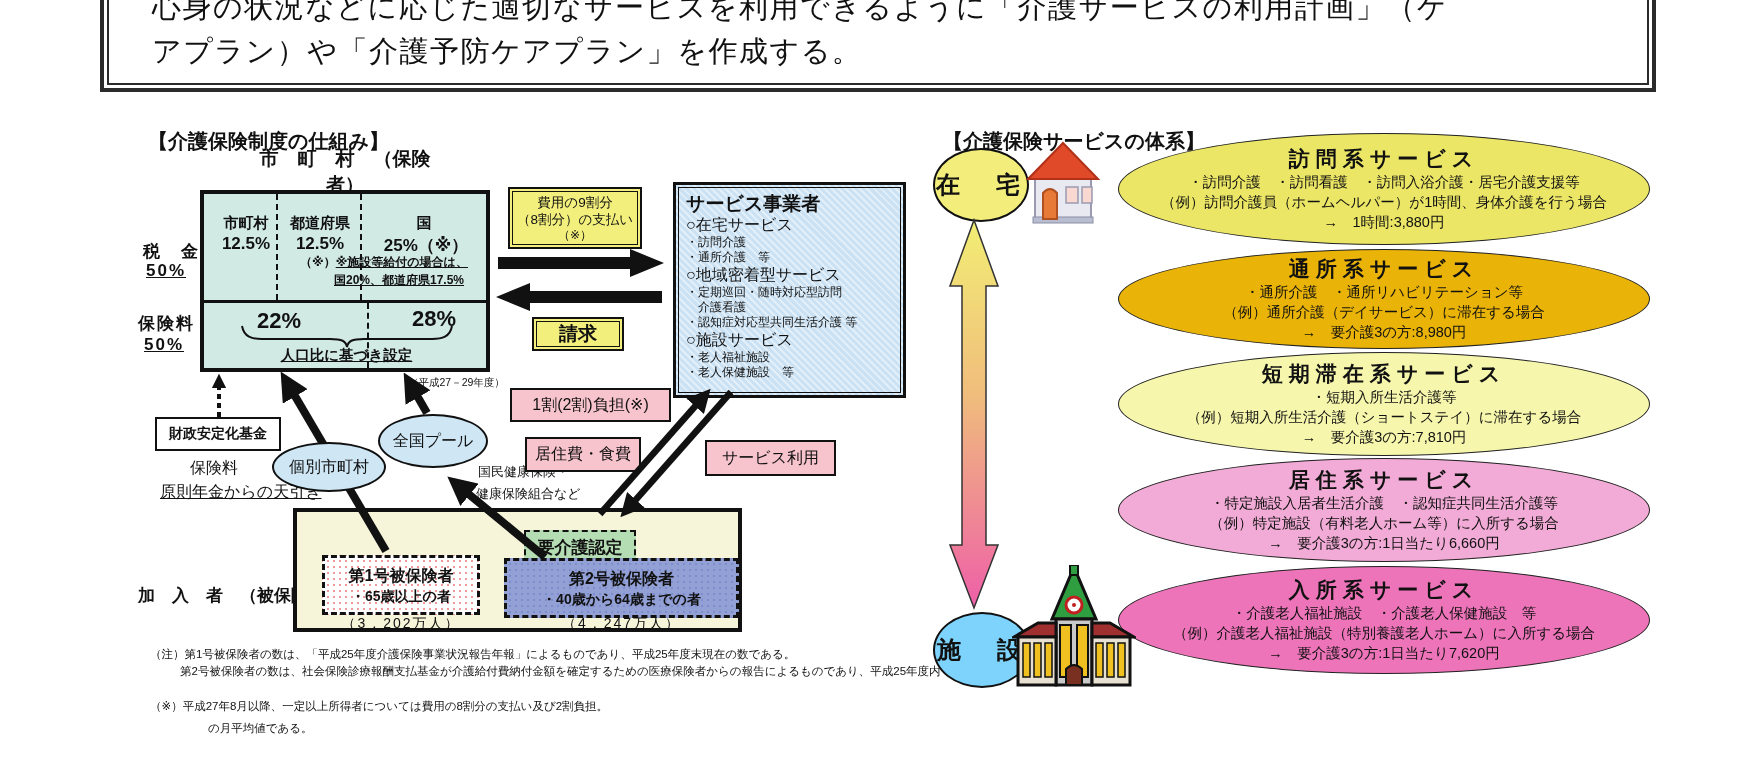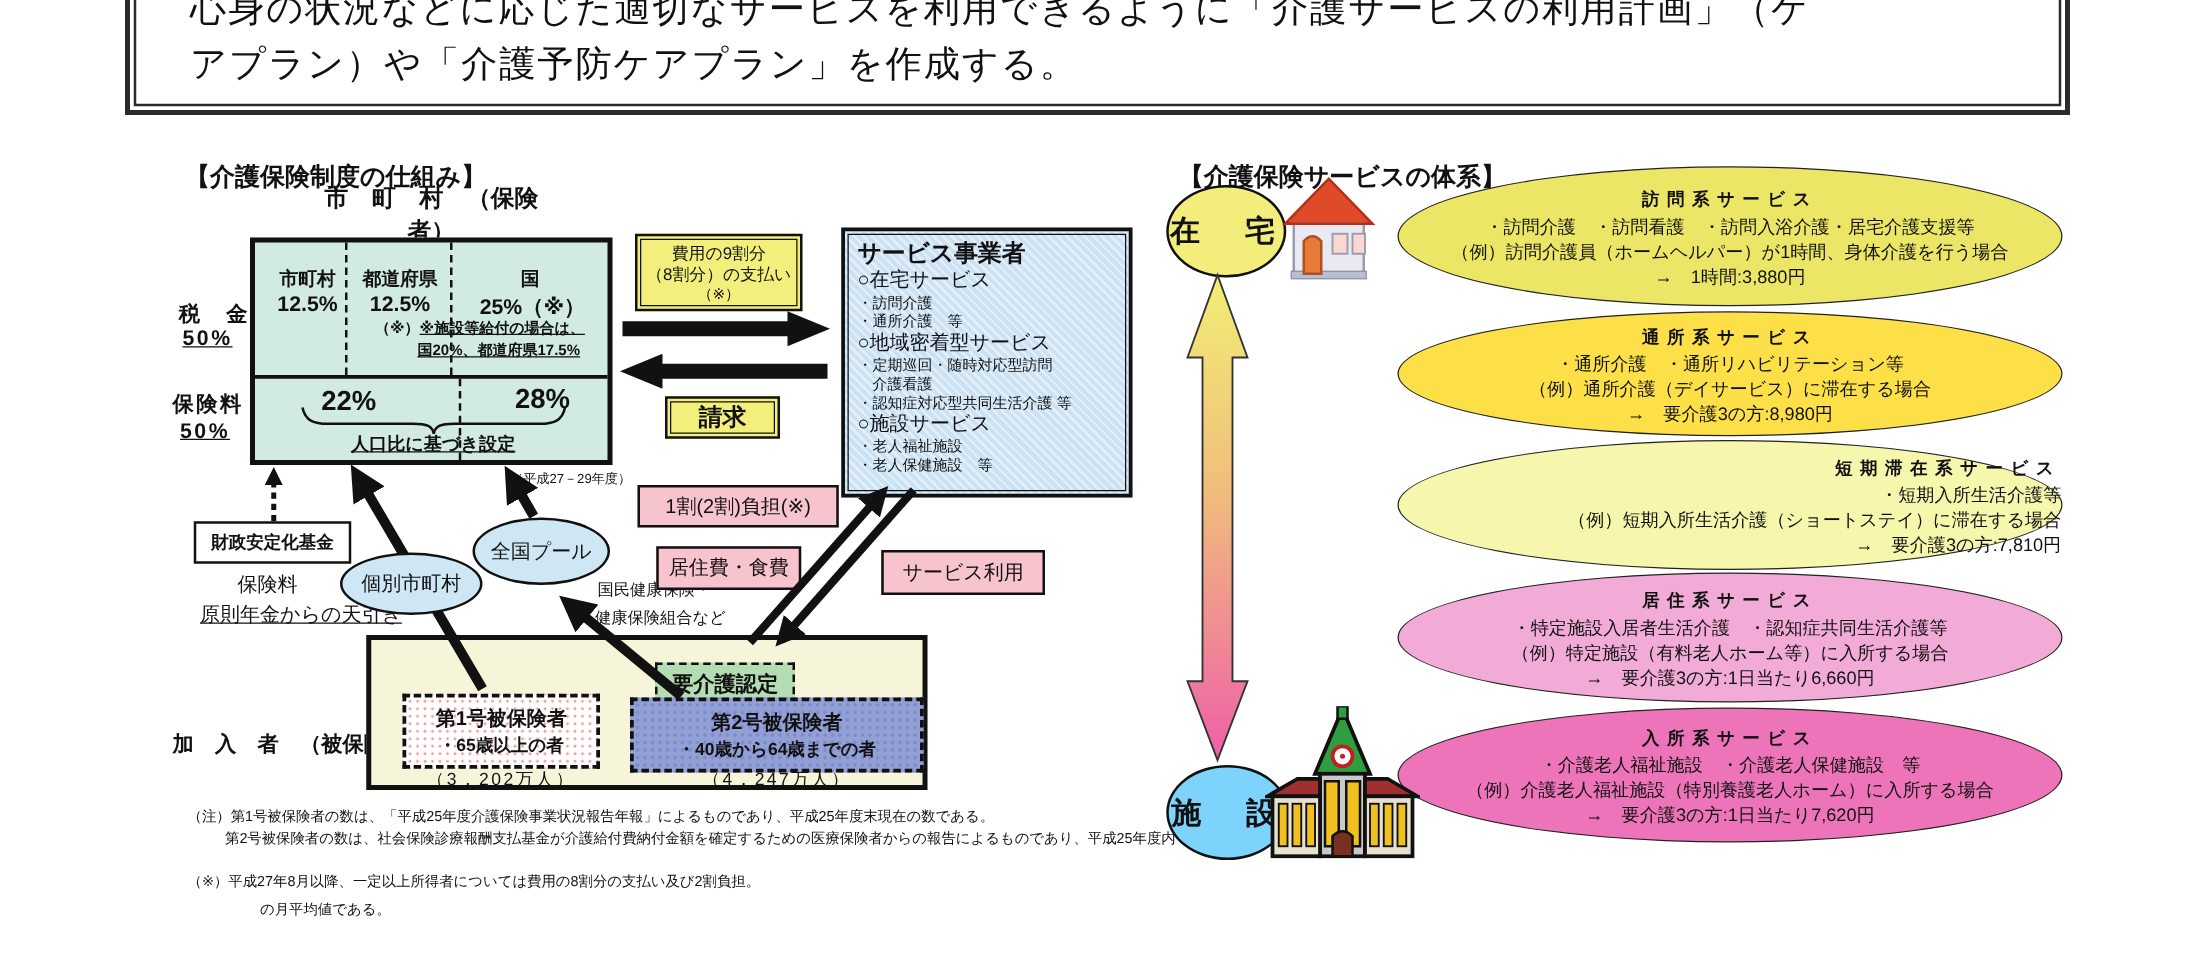--- a/index.html
+++ b/index.html
@@ -47,24 +47,24 @@
         border:3px dashed #111;z-index:12;}
   .cat2{background-color:#93a0d6;background-image:radial-gradient(#7d8ccb 1.2px,rgba(0,0,0,0) 1.5px);background-size:6px 6px;
         border:3px dashed #111;z-index:12;}
   .cat-t{font-size:16px;font-weight:bold;line-height:22px;}
   .cat-d{font-size:14px;font-weight:bold;line-height:19px;}
   .cnt{font-size:14px;letter-spacing:2px;z-index:12;}
   .notes{font-size:11.5px;line-height:17.5px;z-index:6;}
   
   .bigell{border:2px solid #111;border-radius:50%;z-index:10;font-size:24px;font-weight:bold;letter-spacing:6px;}
   .svc{left:1118px;width:532px;border:1.6px solid #222;border-radius:50%;z-index:10;box-sizing:border-box;}
-  .svc-t{font-size:14px;font-weight:bold;letter-spacing:6px;line-height:26px;}
+  .svc-t{font-size:21px;font-weight:bold;letter-spacing:6px;line-height:26px;}
   .svc-l{font-size:14.5px;line-height:20px;font-weight:500;}
   .svc1{background:#ebe665;}
-  .svc2{background:#fde047;}
+  .svc2{background:#eab308;}
   .svc3{background:#f6f6ac;}
   .svc4{background:#f2abd6;}
   .svc5{background:#ee74ba;}
   .overlay{position:absolute;left:0;top:0;z-index:20;pointer-events:none;}
   .icons{position:absolute;z-index:12;}
   .small-note{font-size:13px;line-height:20px;z-index:6;}
 </style>
 </head>
 <body>
 
@@ -202,21 +202,21 @@
     <div class="svc-l">・訪問介護　・訪問看護　・訪問入浴介護・居宅介護支援等</div>
     <div class="svc-l">（例）訪問介護員（ホームヘルパー）が1時間、身体介護を行う場合</div>
     <div class="svc-l">→　1時間:3,880円</div>
   </div>
   <div class="abs svc svc2 col" style="top:249px;height:100px;">
     <div class="svc-t">通所系サービス</div>
     <div class="svc-l">・通所介護　・通所リハビリテーション等</div>
     <div class="svc-l">（例）通所介護（デイサービス）に滞在する場合</div>
     <div class="svc-l">→　要介護3の方:8,980円</div>
   </div>
-  <div class="abs svc svc3 col" style="top:352px;height:104px;align-items:flex-end;">
+  <div class="abs svc svc3 col" style="top:352px;height:104px;">
     <div class="svc-t">短期滞在系サービス</div>
     <div class="svc-l">・短期入所生活介護等</div>
     <div class="svc-l">（例）短期入所生活介護（ショートステイ）に滞在する場合</div>
     <div class="svc-l">→　要介護3の方:7,810円</div>
   </div>
   <div class="abs svc svc4 col" style="top:458px;height:104px;">
     <div class="svc-t">居住系サービス</div>
     <div class="svc-l">・特定施設入居者生活介護　・認知症共同生活介護等</div>
     <div class="svc-l">（例）特定施設（有料老人ホーム等）に入所する場合</div>
     <div class="svc-l">→　要介護3の方:1日当たり6,660円</div>

